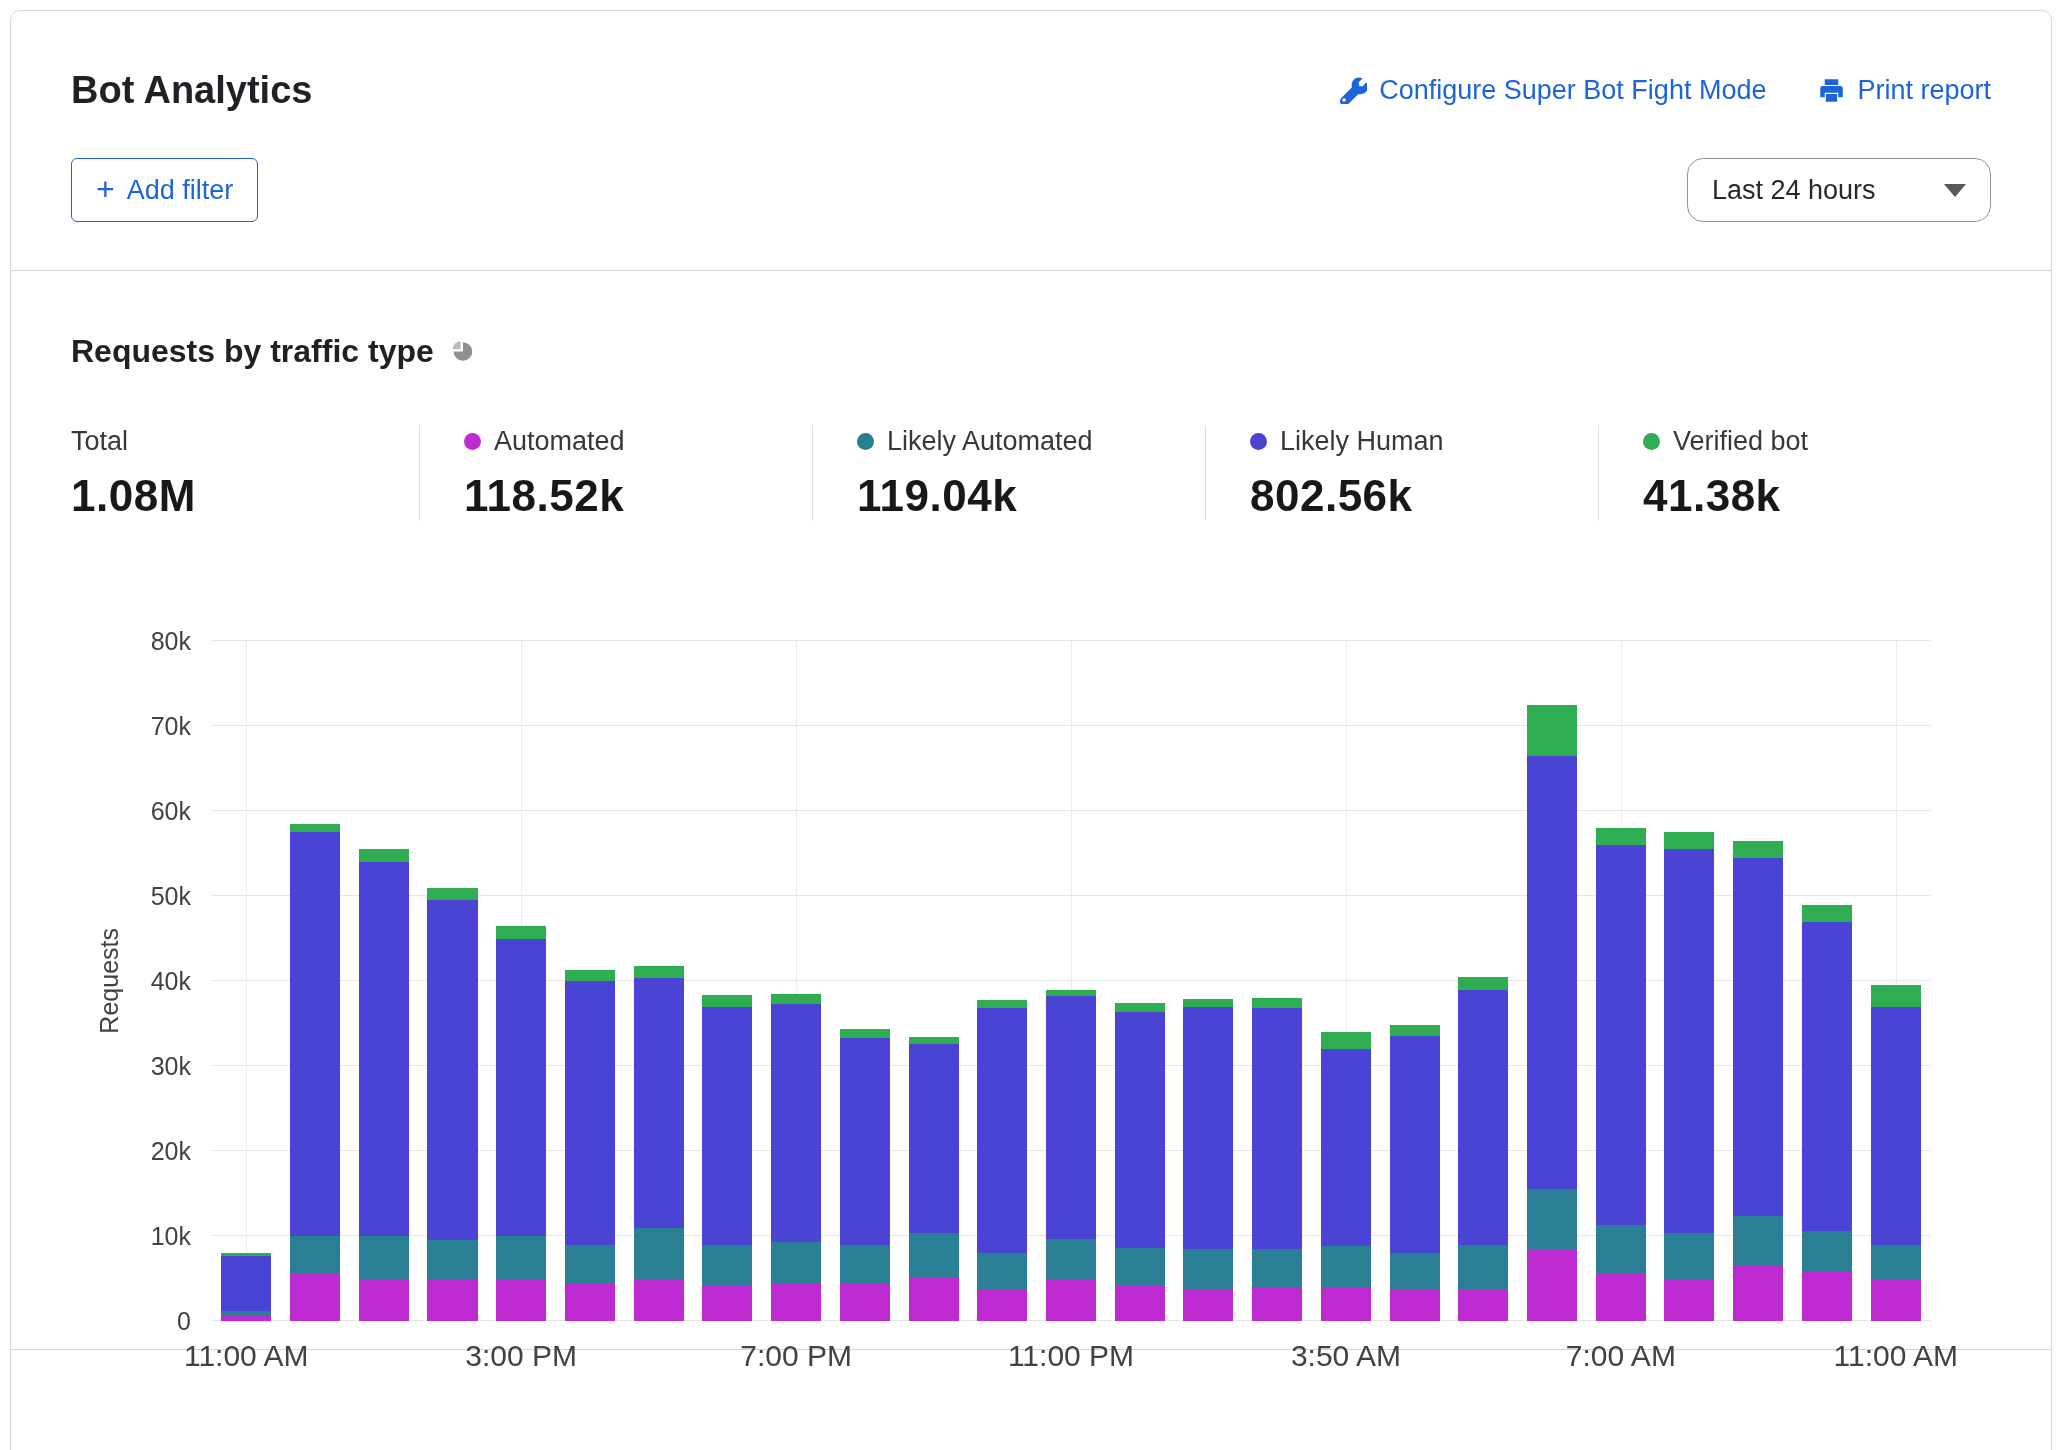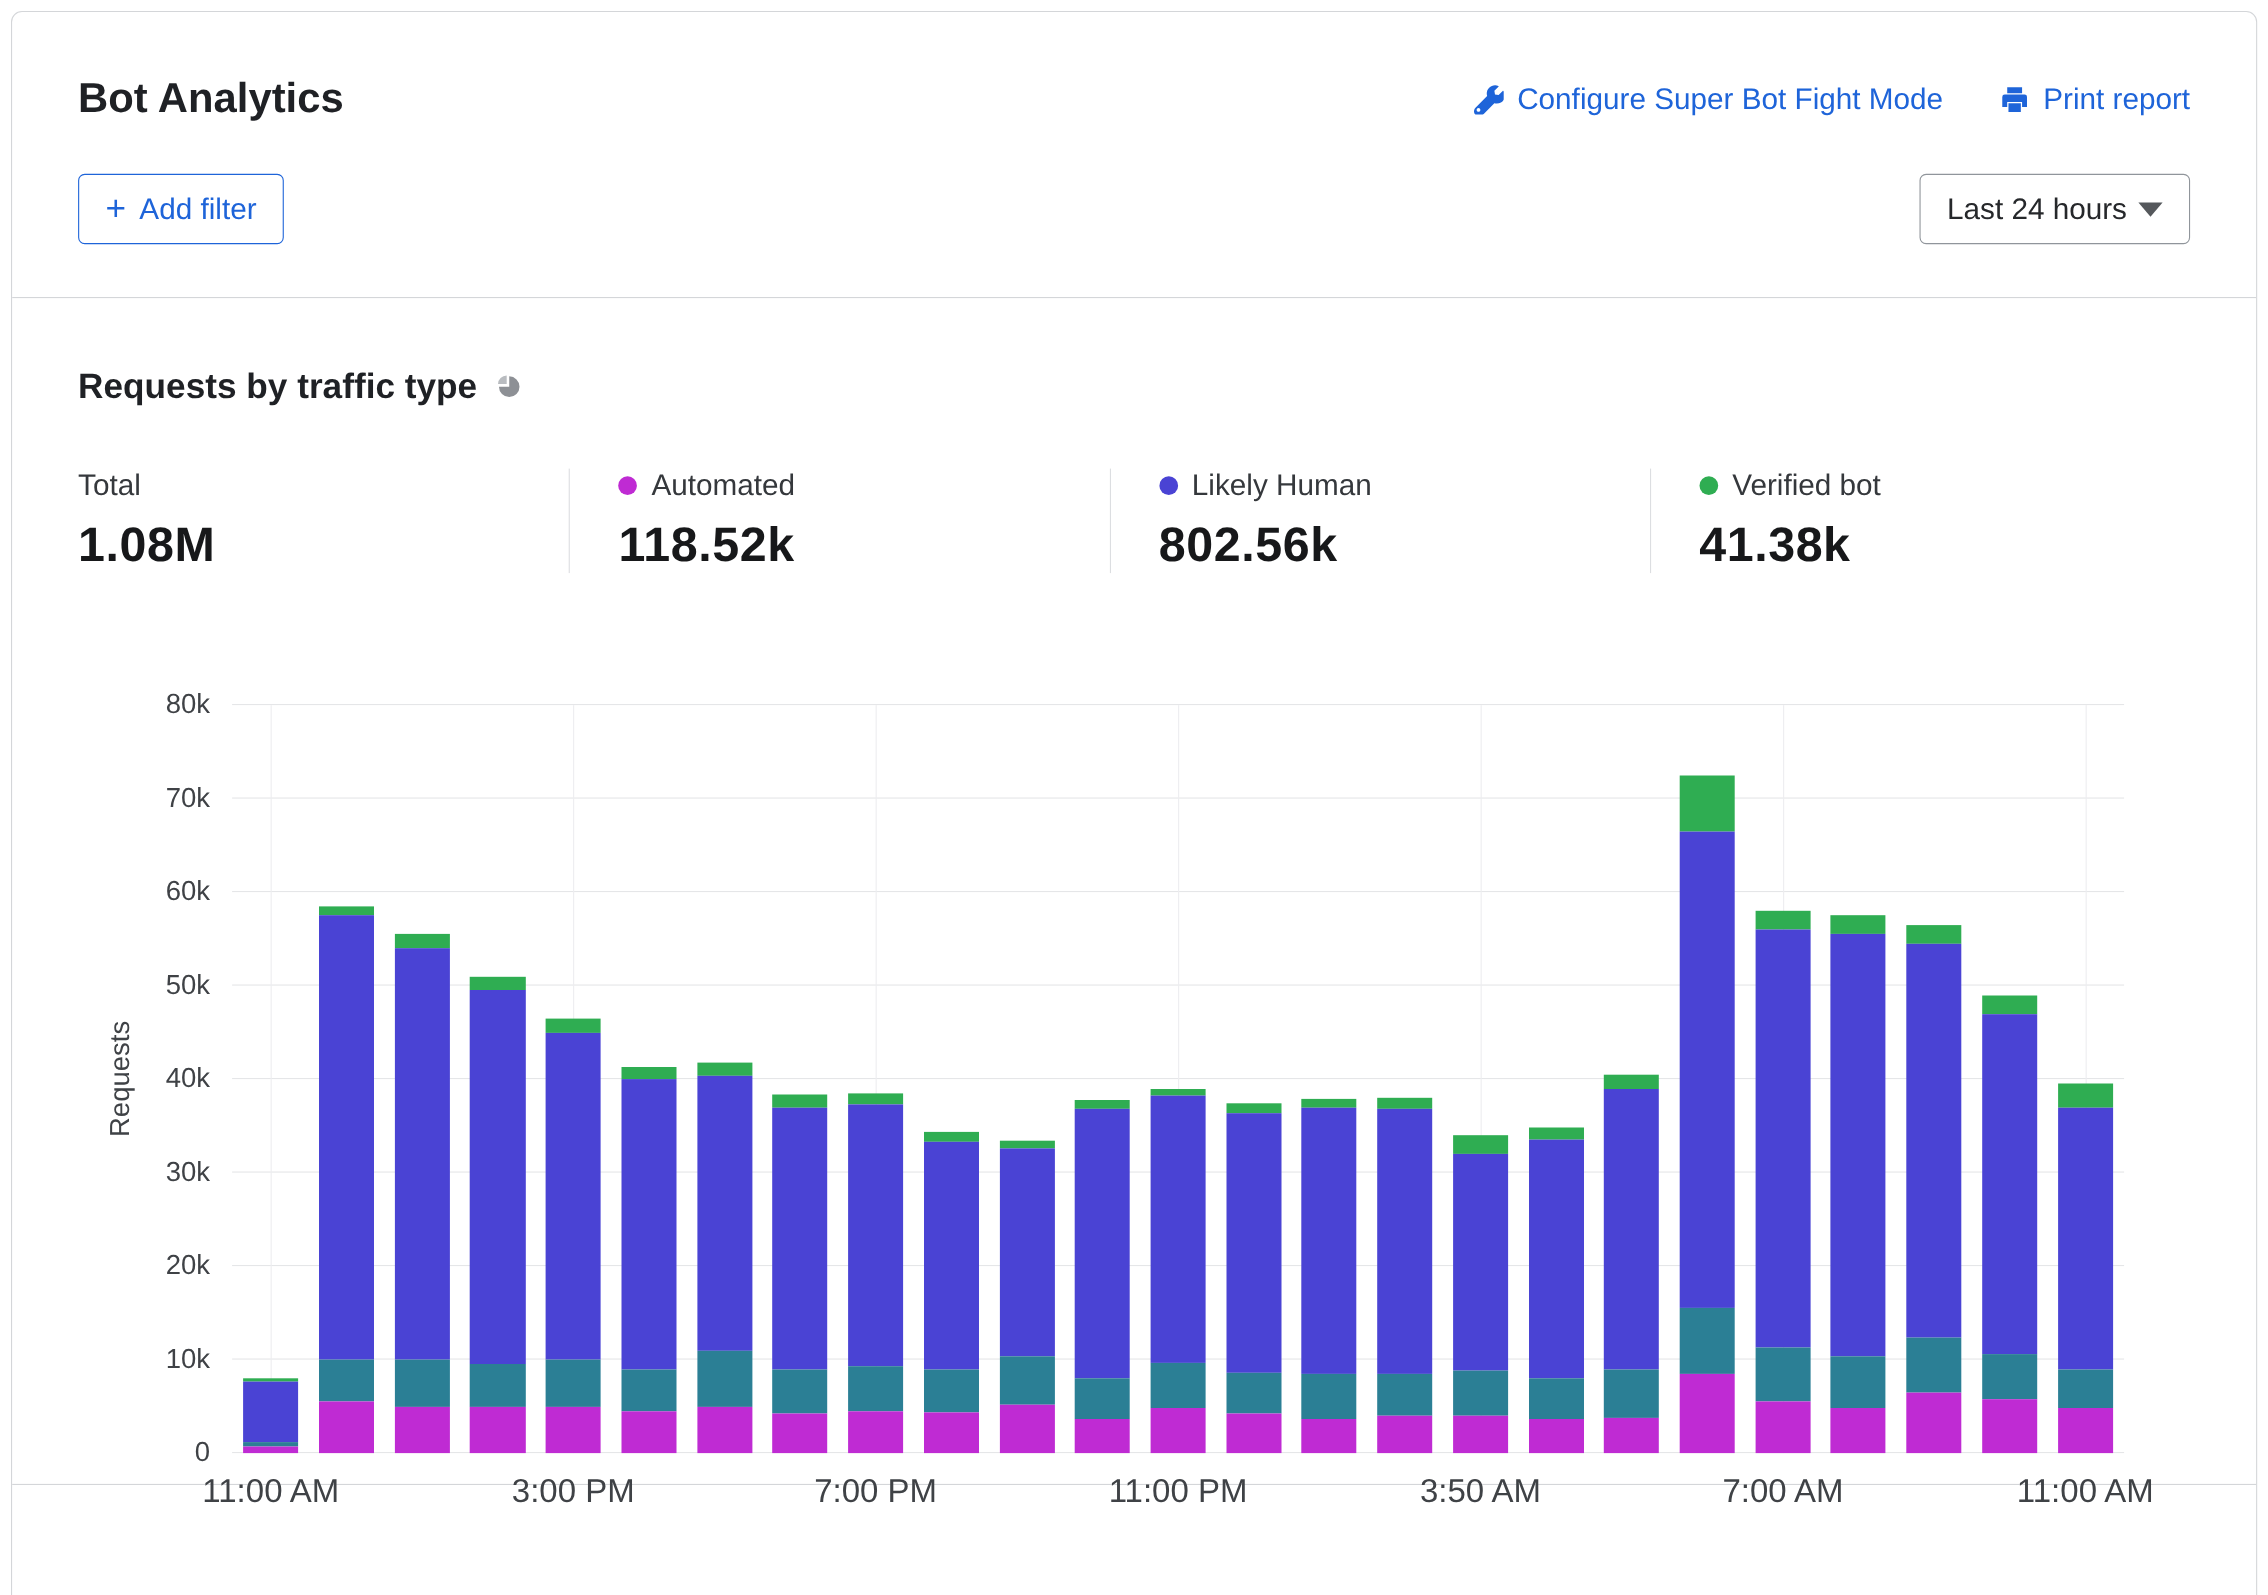--- a/index.html
+++ b/index.html
@@ -28,22 +28,22 @@
   .hlink svg { flex: 0 0 auto; }
   .filter-row { display: flex; justify-content: space-between; align-items: center; margin-top: 46px; }
   .add-filter-btn {
     display: flex; align-items: center; gap: 12px;
     background: #fff; border: 1px solid #1e64d9; border-radius: 6px;
     color: #1e64d9; font-size: 27px; padding: 12px 24px; height: 64px;
     cursor: pointer; font-family: inherit;
   }
   .plus { font-size: 32px; font-weight: 400; line-height: 1; margin-top: -3px; }
   .time-select {
-    width: 246px; height: 64px;
-    border: 1px solid #90959b; border-radius: 6px;
+    width: 304px; height: 64px;
+    border: 1px solid #90959b; border-radius: 16px;
     display: flex; align-items: center; justify-content: space-between;
     padding: 0 24px; font-size: 27px; color: #26282b; cursor: pointer; background: #fff;
   }
   .chev {
     width: 0; height: 0;
     border-left: 11px solid transparent; border-right: 11px solid transparent;
     border-top: 13px solid #55585c;
   }
   .hr { height: 1px; background: #d4d6d9; }
   .content { padding: 0 60px; }
@@ -143,20 +143,27 @@
           <span>Total</span>
         </div>
         <div class="stat-value">1.08M</div>
       </div>
       <div class="stat">
         <div class="stat-label-row">
           <span class="dot" style="background: rgb(191, 43, 211);"></span>
           <span>Automated</span>
         </div>
         <div class="stat-value">118.52k</div>
+      </div>
+      <div class="stat">
+        <div class="stat-label-row">
+          <span class="dot" style="background: rgb(38, 128, 143);"></span>
+          <span>Likely Automated</span>
+        </div>
+        <div class="stat-value">119.04k</div>
       </div>
       <div class="stat">
         <div class="stat-label-row">
           <span class="dot" style="background: rgb(74, 67, 212);"></span>
           <span>Likely Human</span>
         </div>
         <div class="stat-value">802.56k</div>
       </div>
       <div class="stat">
         <div class="stat-label-row">

